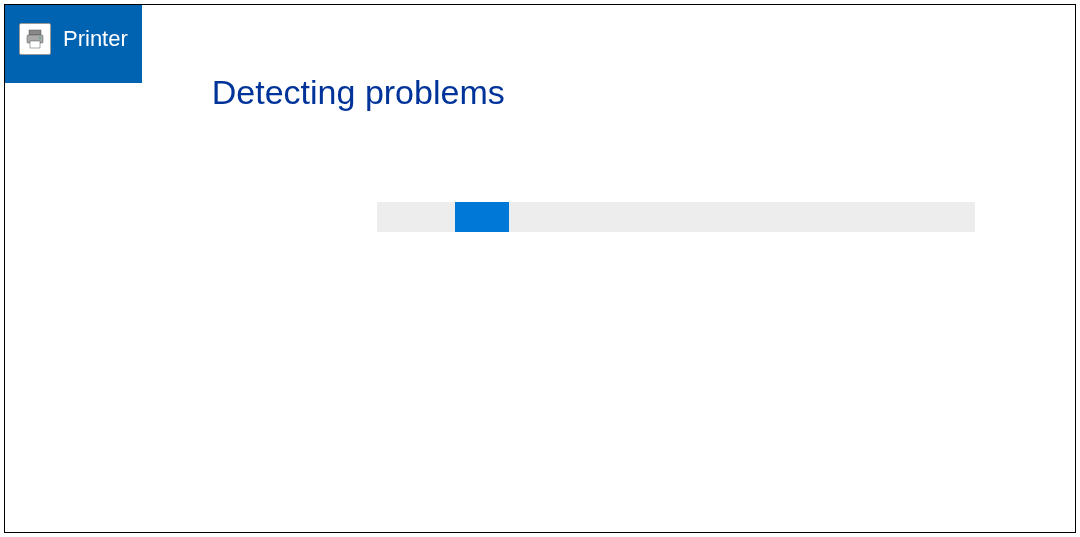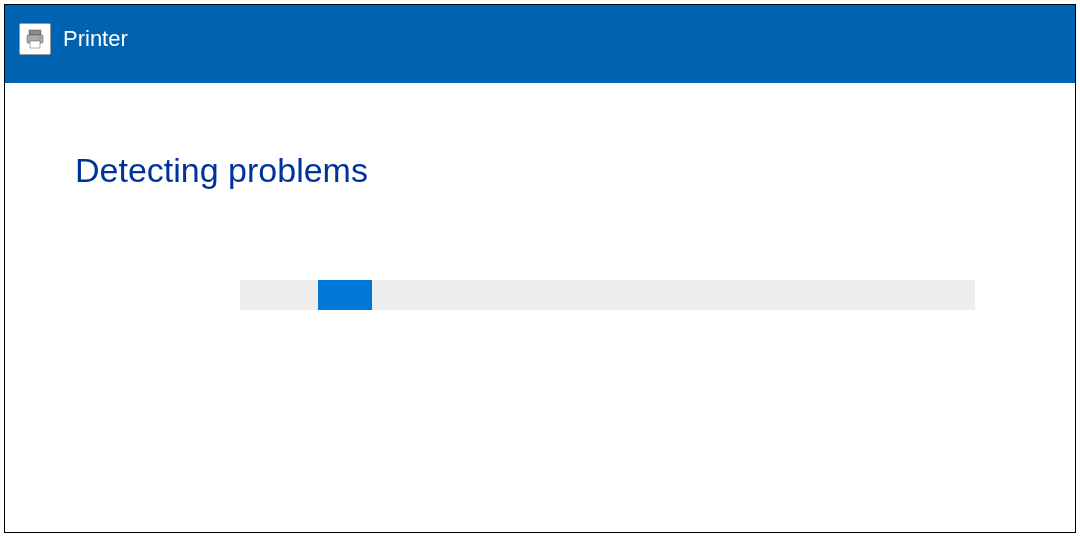--- a/index.html
+++ b/index.html
@@ -14,21 +14,21 @@
       height: 537px;
       overflow: hidden;
     }
     .window {
       width: 1072px;
       height: 529px;
       margin: 4px;
       border: 1px solid #000000;
       background: #ffffff;
       display: flex;
-      flex-direction: column;
+      flex-direction: row;
     }
     .title-bar {
       background: #0063B1;
       height: 78px;
       display: flex;
       align-items: flex-start;
       padding: 18px 14px;
       gap: 12px;
     }
     .title-icon {

